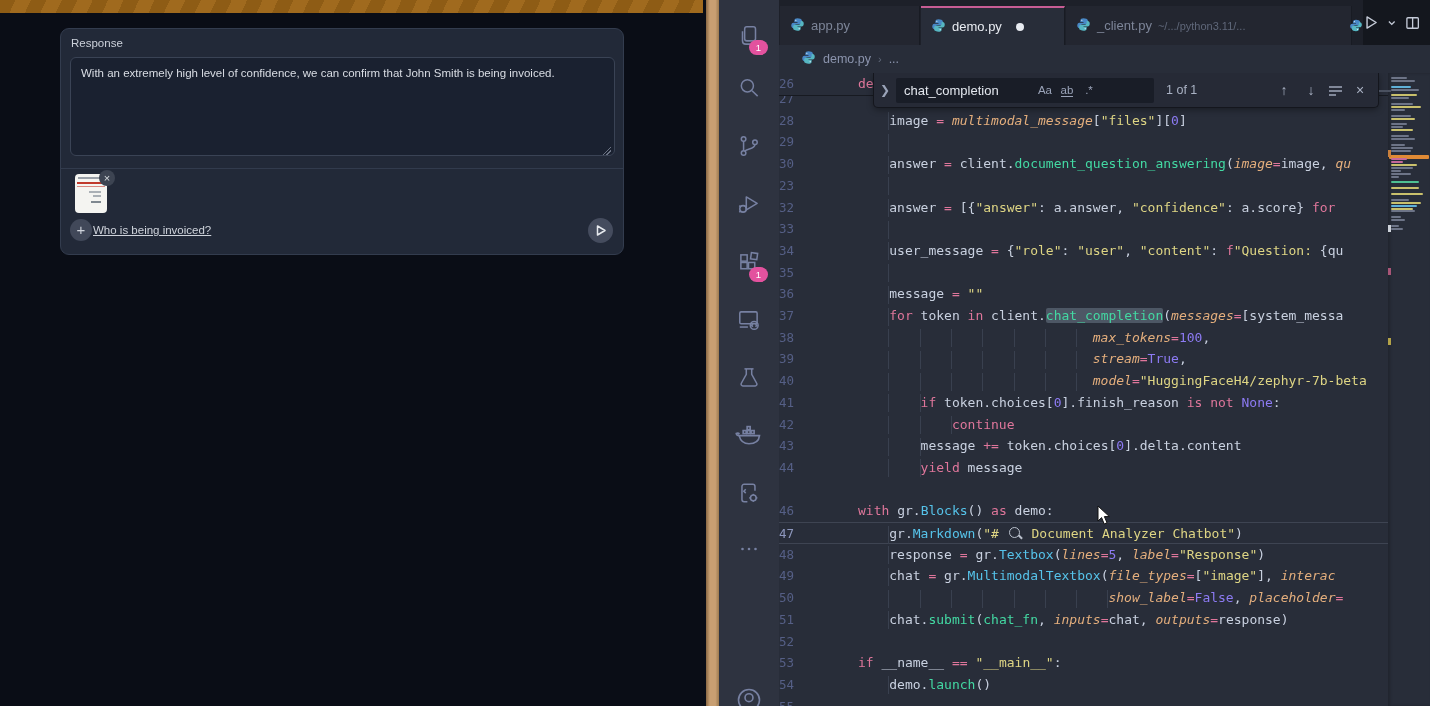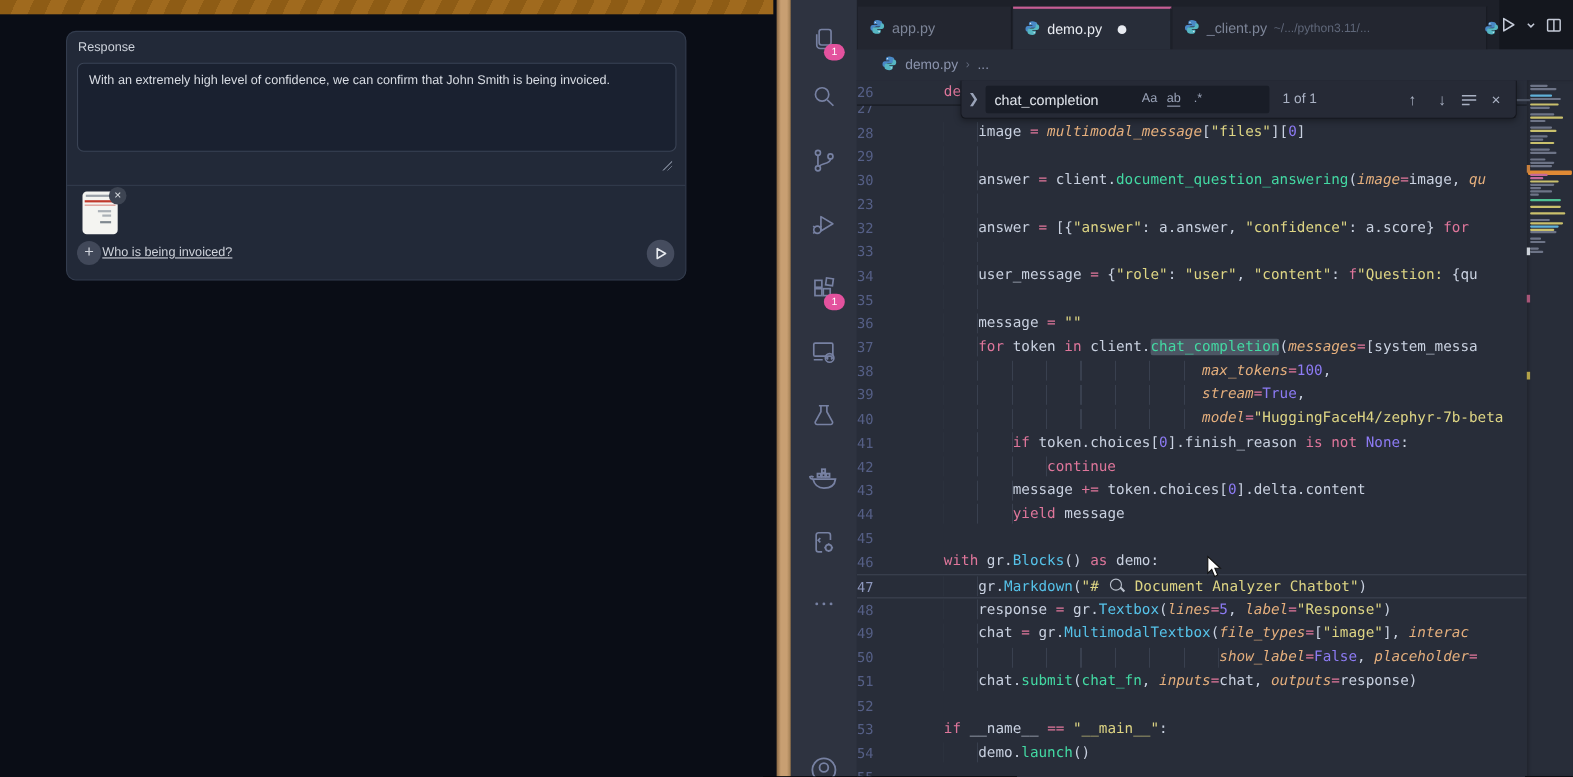--- a/index.html
+++ b/index.html
@@ -5,21 +5,21 @@
   html,body{margin:0;padding:0;background:#000;}
   #stage{position:relative;width:1430px;height:706px;overflow:hidden;
          font-family:"Liberation Sans",sans-serif;background:#0a0d16;}
   
   #gradio{position:absolute;left:0;top:0;width:706px;height:706px;background:#0a0d16;}
   #titlebar{position:absolute;left:0;top:0;width:703px;height:13px;
     background:repeating-linear-gradient(115deg,#8e5c15 0 14px,#a06a1e 14px 28px);}
   #card{position:absolute;left:60px;top:28px;width:564px;height:227px;background:#222938;
         border:1px solid #333c4e;border-radius:9px;box-sizing:border-box;}
   .resp-label{position:absolute;left:10px;top:8px;font-size:11.5px;color:#ccd1da;}
-  #resp-ta{position:absolute;left:9px;top:28px;width:545px;height:81px;resize:none;
+  #resp-ta{position:absolute;left:9px;top:28px;width:545px;height:99px;resize:none;
     background:#1a2130;border:1px solid #3a4355;border-radius:6px;box-sizing:border-box;
     color:#d9dde4;font-size:11.5px;font-family:"Liberation Sans",sans-serif;padding:9px 10px;outline:none;}
   .resize-grip{position:absolute;right:12px;top:117px;width:9px;height:9px;pointer-events:none;
     background:linear-gradient(135deg,transparent 50%,#6b7384 50%,#6b7384 58%,transparent 58%,transparent 72%,#6b7384 72%,#6b7384 80%,transparent 80%);}
   .card-divider{position:absolute;left:0;right:0;top:139px;border-top:1px solid #323b4d;}
   #thumb{position:absolute;left:14px;top:145px;width:32px;height:39px;background:#f4f4f1;border-radius:4px;overflow:hidden;}
   #thumb .tl1{position:absolute;left:3px;top:3px;width:24px;height:2px;background:#9aa0a8;}
   #thumb .tlr{position:absolute;left:2px;top:8px;width:28px;height:2px;background:#c0392b;}
   #thumb .tlr2{position:absolute;left:2px;top:12px;width:28px;height:1px;background:#d98880;}
   #thumb .tl2{position:absolute;left:14px;top:17px;width:12px;height:1.5px;background:#aab0b6;}
@@ -353,24 +353,20 @@
             <span class="ln">42</span>
             <span class="ct"><span class="indent" style="width: 12ch;"></span><span class="sk">continue</span></span>
           </div>
           <div class="code-line" style="top: 362.2px;">
             <span class="ln">43</span>
             <span class="ct"><span class="indent" style="width: 8ch;"></span><span class="sd">message </span><span class="sk">+= </span><span class="sd">token.choices[</span><span class="sn">0</span><span class="sd">].delta.content</span></span>
           </div>
           <div class="code-line" style="top: 383.9px;">
             <span class="ln">44</span>
             <span class="ct"><span class="indent" style="width: 8ch;"></span><span class="sk">yield </span><span class="sd">message</span></span>
-          </div>
-          <div class="code-line" style="top: 405.6px;">
-            <span class="ln">45</span>
-            <span class="ct"></span>
           </div>
           <div class="code-line" style="top: 427.3px;">
             <span class="ln">46</span>
             <span class="ct"><span class="sk">with </span><span class="sd">gr.</span><span class="sc">Blocks</span><span class="sd">() </span><span class="sk">as </span><span class="sd">demo:</span></span>
           </div>
           <div class="code-line cur" style="top: 449px;">
             <span class="ln">47</span>
             <span class="ct"><span class="indent" style="width: 4ch;"></span><span class="sd">gr.</span><span class="sc">Markdown</span><span class="sd">(</span><span class="ss">"# </span><span class="mag"></span><span class="ss"> Document Analyzer Chatbot"</span><span class="sd">)</span></span>
           </div>
           <div class="code-line" style="top: 470.7px;">

